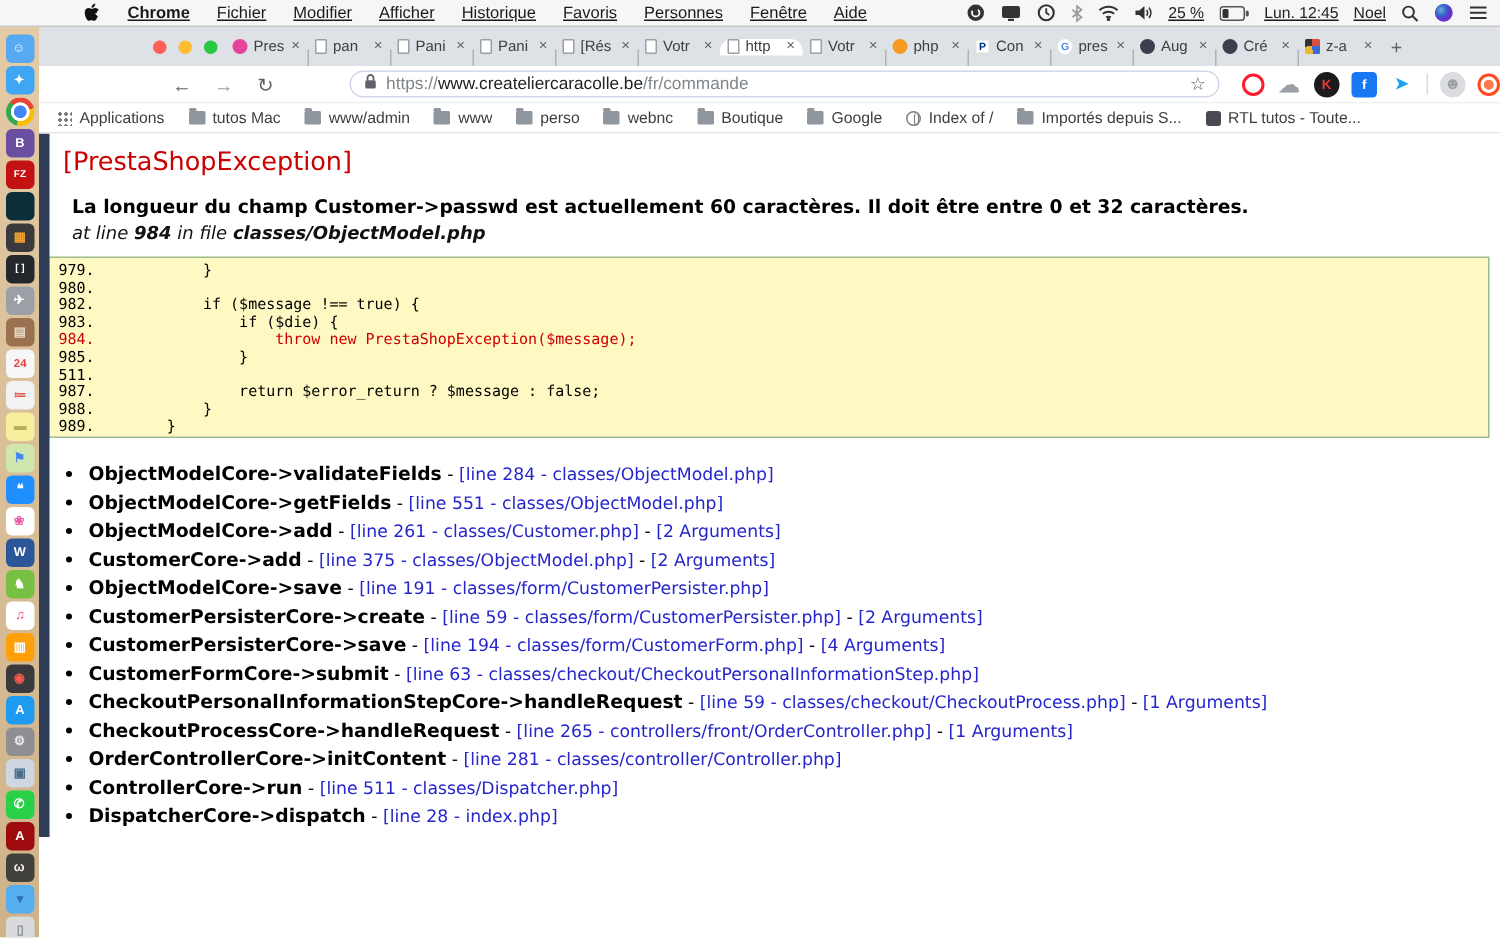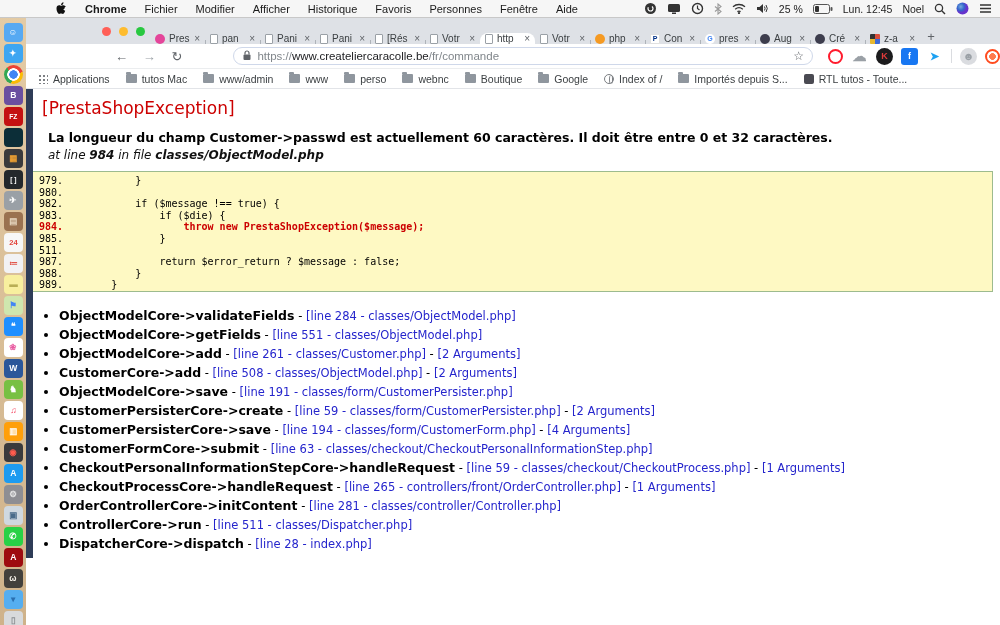--- a/index.html
+++ b/index.html
@@ -1,21 +1,21 @@
 <!DOCTYPE html>
 <html><head>
 <meta charset="utf-8">
 <style>
   * { margin:0; padding:0; box-sizing:border-box; }
   html,body { width:1000px; height:625px; overflow:hidden; font-family:"Liberation Sans", sans-serif; background:#fff; }
   .screen { position:relative; width:1000px; height:625px; background:#fff; }
 
   
   .menubar { position:absolute; left:0; top:0; width:1000px; height:18px; background:#f6f6f6;
-             border-bottom:1px solid #c8c8c8; display:flex; align-items:center; font-size:11px; color:#1a1a1a; z-index:30; }
+             border-bottom:1px solid #c8c8c8; display:flex; align-items:center; font-size:11px; color:#1a1a1a; z-index:30;text-decoration:underline; }
   .menubar .apple { margin-left:56px; display:flex; align-items:center; }
   .menu-items { display:flex; gap:18px; margin-left:18px; }
   .menu-item { white-space:nowrap; }
   .menu-item.app-name { font-weight:bold; }
   .status-area { margin-left:auto; margin-right:8px; display:flex; align-items:center; gap:10px; color:#222; }
   .status-area svg { display:block; }
   .stxt { font-size:10.5px; white-space:nowrap; }
 
   
   .dock { position:absolute; left:0; top:18px; width:26px; height:607px;
@@ -28,21 +28,21 @@
         background: radial-gradient(circle at 50% 50%, #4285f4 0 4px, #fff 4.5px 6px, transparent 6.5px),
                     conic-gradient(from -45deg, #ea4335 0 120deg, #fbbc05 0 240deg, #34a853 0 360deg); }
 
   
   .window { position:absolute; left:26px; top:18px; width:974px; height:607px; }
 
   .tabstrip { position:absolute; left:0; top:0; width:100%; height:26px; background:#dee1e6; }
   .lights { position:absolute; left:76px; top:9px; display:flex; gap:8px; }
   .light { width:9px; height:9px; border-radius:50%; }
   .l-red{ background:#ff5f57; } .l-yel{ background:#febc2e; } .l-grn{ background:#28c840; }
-  .tabs { position:absolute; left:124px; top:0; height:26px; display:flex; align-items:flex-end; }
+  .tabs { position:absolute; left:124px; top:0; height:26px; display:flex; align-items:center; }
   .tab { width:55px; display:flex; align-items:center; padding:0 5px; gap:4px; position:relative; }
   .tab + .tab::before { content:""; position:absolute; left:0; top:7px; height:12px; width:1px; background:#aeb3b9; }
   .tab.active { background:#fff; border-radius:8px 8px 0 0; }
   .tab.active::before, .tab.active + .tab::before { display:none; }
   .tab .ttl { flex:1; font-size:10px; color:#3c4043; overflow:hidden; white-space:nowrap; }
   .tab .cls { font-size:10px; color:#5f6368; line-height:1; }
   .fav { width:10px; height:10px; flex:none; border-radius:2px; display:flex; align-items:center; justify-content:center;
          font-size:7px; font-weight:bold; line-height:1; }
   .fav-doc { background:#fff; border:1px solid #9aa0a6; border-radius:1px; width:8px; height:10px; }
   .fav-ps { border-radius:50%; background:#e4459a; color:#fff; }
@@ -89,21 +89,21 @@
   
   .page { position:absolute; left:0; top:71px; width:100%; height:536px; background:#fff; overflow:hidden;
           font-family:"DejaVu Sans", sans-serif; }
   .bluestrip { position:absolute; left:0; top:0; width:7px; height:469px; background:#2e3c57; }
   .ps-heading { margin:9px 0 0 16px; font-size:17px; font-weight:normal; color:#cc0000; }
   .ps-msg { margin:12px 0 0 22px; font-size:12.5px; font-weight:bold; color:#000; }
   .ps-loc { margin:3px 0 0 22px; font-size:12px; font-style:italic; color:#111; }
   .ps-loc b { font-style:italic; }
   .codeblock { margin:9px 7px 0 6px; background:#fef9c3; border:1px solid #9dbb8e; padding:3px 0 0 6px; }
   .cl { font-family:"DejaVu Sans Mono", monospace; font-size:10px; line-height:11.6px; white-space:pre; color:#000; }
-  .cl.hl { color:#cc0000; font-weight:bold; }
+  .cl.hl { color:#cc0000; font-weight:normal; }
   .trace { margin:18px 0 0 0; padding-left:33px; list-style:disc; }
   .trace li { margin-bottom:6.5px; font-size:12.5px; line-height:12.5px; color:#000; }
   .trace b { font-weight:bold; }
   .trace .dash { font-size:11.5px; }
   .trace .lnk { color:#2525cc; font-size:11.5px; text-decoration:none; cursor:pointer; }
 </style>
 </head>
 <body>
 
 <div class="screen">
@@ -458,21 +458,21 @@
         <div class="cl">511.</div>
         <div class="cl">987.                return $error_return ? $message : false;</div>
         <div class="cl">988.            }</div>
         <div class="cl">989.        }</div>
       </div>
 
       <ul class="trace">
         <li><b>ObjectModelCore-&gt;validateFields</b><span class="dash"> - </span><a class="lnk">[line 284 - classes/ObjectModel.php]</a></li>
         <li><b>ObjectModelCore-&gt;getFields</b><span class="dash"> - </span><a class="lnk">[line 551 - classes/ObjectModel.php]</a></li>
         <li><b>ObjectModelCore-&gt;add</b><span class="dash"> - </span><a class="lnk">[line 261 - classes/Customer.php]</a><span class="dash"> - </span><a class="lnk">[2 Arguments]</a></li>
-        <li><b>CustomerCore-&gt;add</b><span class="dash"> - </span><a class="lnk">[line 508 - classes/ObjectModel.php]</a><span class="dash"> - </span><a class="lnk">[2 Arguments]</a></li>
+        <li><b>CustomerCore-&gt;add</b><span class="dash"> - </span><a class="lnk">[line 375 - classes/ObjectModel.php]</a><span class="dash"> - </span><a class="lnk">[2 Arguments]</a></li>
         <li><b>ObjectModelCore-&gt;save</b><span class="dash"> - </span><a class="lnk">[line 191 - classes/form/CustomerPersister.php]</a></li>
         <li><b>CustomerPersisterCore-&gt;create</b><span class="dash"> - </span><a class="lnk">[line 59 - classes/form/CustomerPersister.php]</a><span class="dash"> - </span><a class="lnk">[2 Arguments]</a></li>
         <li><b>CustomerPersisterCore-&gt;save</b><span class="dash"> - </span><a class="lnk">[line 194 - classes/form/CustomerForm.php]</a><span class="dash"> - </span><a class="lnk">[4 Arguments]</a></li>
         <li><b>CustomerFormCore-&gt;submit</b><span class="dash"> - </span><a class="lnk">[line 63 - classes/checkout/CheckoutPersonalInformationStep.php]</a></li>
         <li><b>CheckoutPersonalInformationStepCore-&gt;handleRequest</b><span class="dash"> - </span><a class="lnk">[line 59 - classes/checkout/CheckoutProcess.php]</a><span class="dash"> - </span><a class="lnk">[1 Arguments]</a></li>
         <li><b>CheckoutProcessCore-&gt;handleRequest</b><span class="dash"> - </span><a class="lnk">[line 265 - controllers/front/OrderController.php]</a><span class="dash"> - </span><a class="lnk">[1 Arguments]</a></li>
         <li><b>OrderControllerCore-&gt;initContent</b><span class="dash"> - </span><a class="lnk">[line 281 - classes/controller/Controller.php]</a></li>
         <li><b>ControllerCore-&gt;run</b><span class="dash"> - </span><a class="lnk">[line 511 - classes/Dispatcher.php]</a></li>
         <li><b>DispatcherCore-&gt;dispatch</b><span class="dash"> - </span><a class="lnk">[line 28 - index.php]</a></li>
       </ul>

